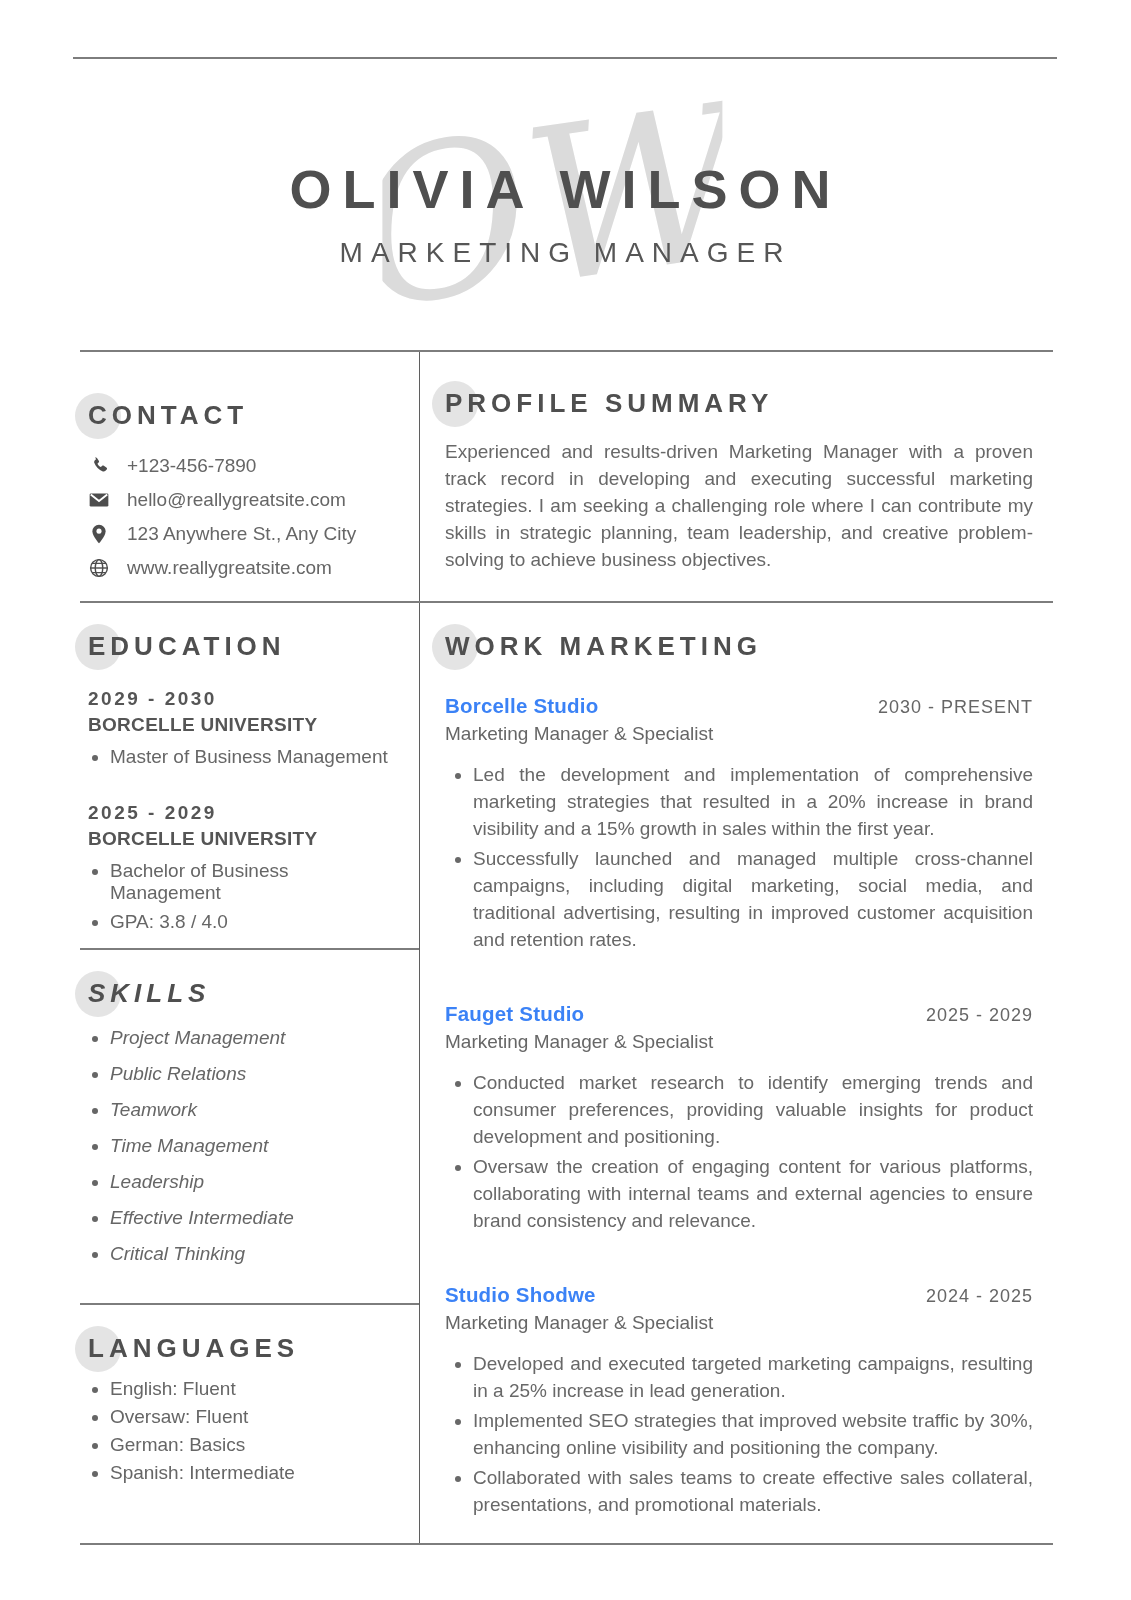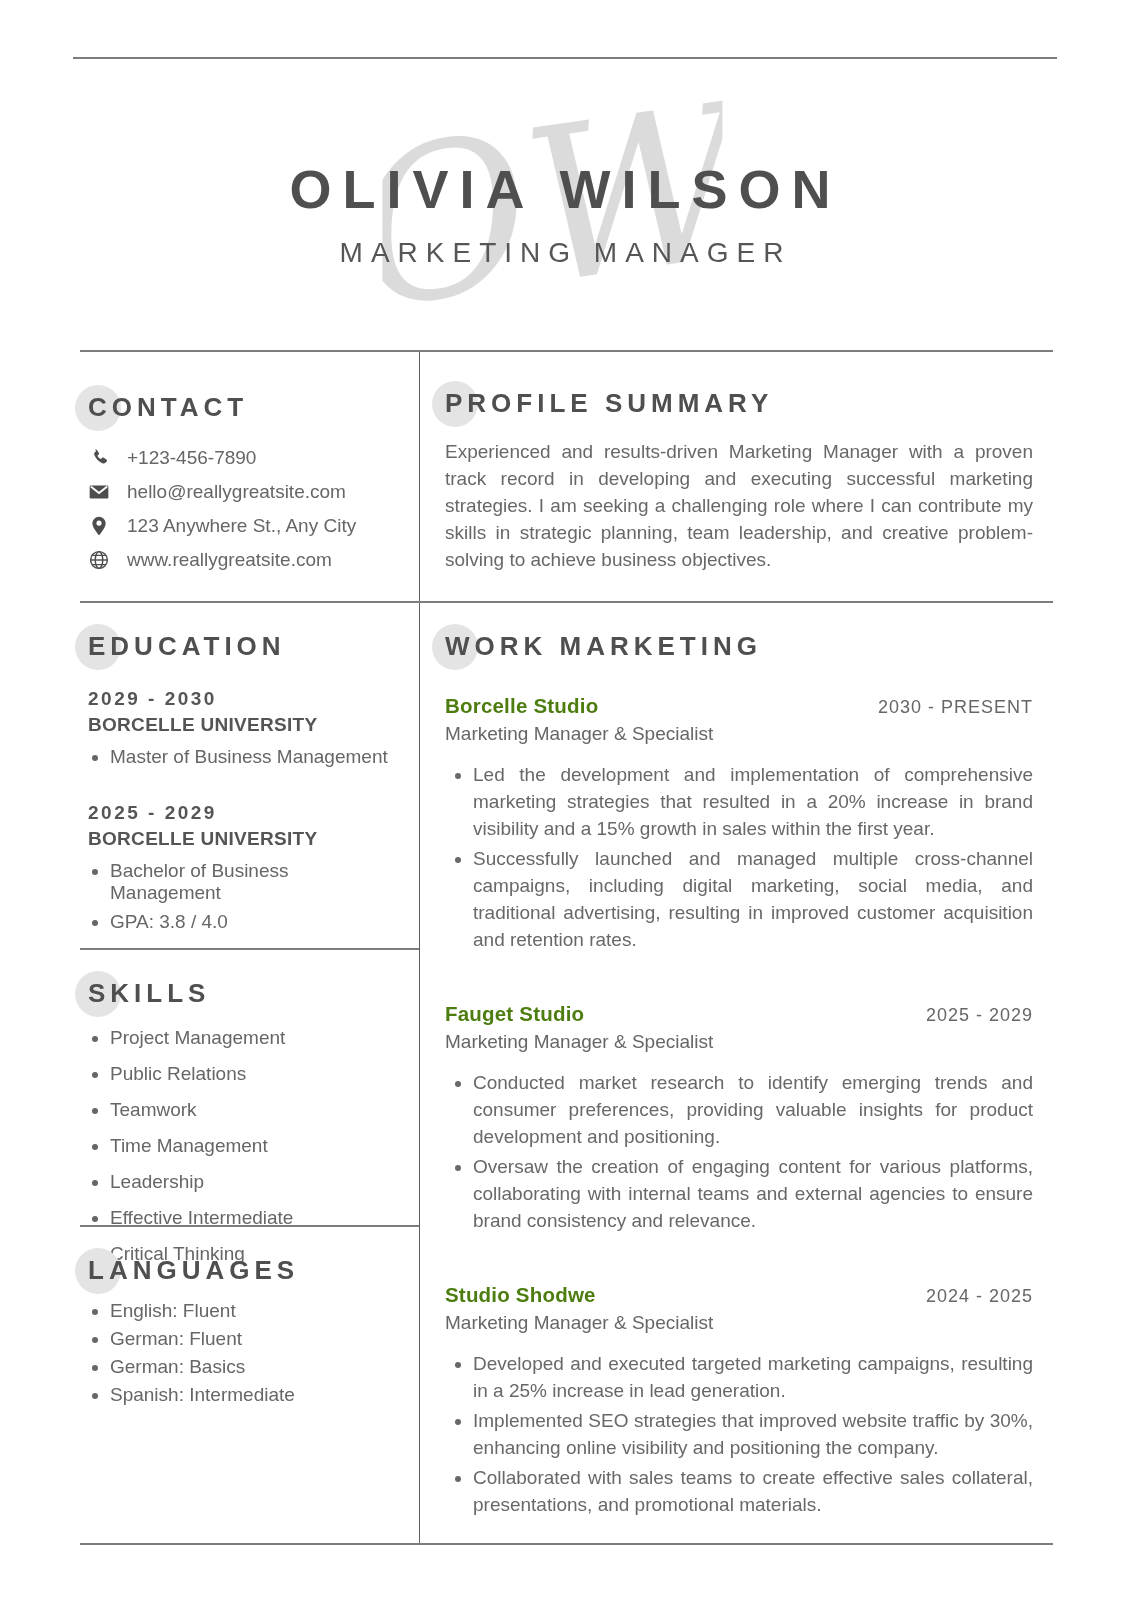--- a/index.html
+++ b/index.html
@@ -69,26 +69,26 @@
     border-bottom: 2px solid #7d7d7d;
     display: flex;
     flex-direction: column;
   }
   .row-a { display: flex; height: 251px; border-bottom: 2px solid #7d7d7d; }
   .row-b { display: flex; flex: 1; min-height: 0; }
   .cell-left {
     width: 340px;
     flex: 0 0 340px;
     border-right: 1.5px solid #5f5f5f;
-    padding: 4px 16px 0 8px;
+    padding: 12px 16px 0 8px;
   }
   .cell-left.stack { display: flex; flex-direction: column; padding: 0; }
   .left-sub { padding: 0 16px 0 8px; }
   .sub-edu { height: 347px; border-bottom: 2px solid #7d7d7d; }
-  .sub-skills { height: 277px; border-bottom: 2px solid #7d7d7d; }
+  .sub-skills { height: 355px; border-bottom: 2px solid #7d7d7d; font-style: italic; }
   .sub-langs { flex: 1; }
   .cell-right { flex: 1; padding: 0 20px 0 25px; }
 
   
   .sec-heading {
     position: relative;
     display: inline-block;
     margin: 0;
     font-size: 26px;
     font-weight: 700;
@@ -164,21 +164,21 @@
   .job { margin-top: 32px; }
   .job + .job { margin-top: 48px; }
   .job-head {
     display: flex;
     justify-content: space-between;
     align-items: baseline;
   }
   .job-company {
     font-size: 20.5px;
     font-weight: 700;
-    color: #4d7c0f;
+    color: #3b82f6;
     letter-spacing: 0.2px;
   }
   .job-dates {
     font-size: 18px;
     color: #666;
     letter-spacing: 1px;
     white-space: nowrap;
   }
   .job-role { font-size: 19px; color: #666; margin-top: 5px; }
   ul.job-bullets {
@@ -317,21 +317,21 @@
 
         <section class="left-sub sub-langs">
           <div class="langs-heading-wrap">
             <h2 class="sec-heading">
               <span class="accent-circle"></span>
               <span class="sec-heading-text">LANGUAGES</span>
             </h2>
           </div>
           <ul class="dotlist langs-list">
             <li>English: Fluent</li>
-            <li>German: Fluent</li>
+            <li>Oversaw: Fluent</li>
             <li>German: Basics</li>
             <li>Spanish: Intermediate</li>
           </ul>
         </section>
       </div>
 
       <section class="cell-right">
         <div class="we-heading-wrap">
           <h2 class="sec-heading">
             <span class="accent-circle"></span>

